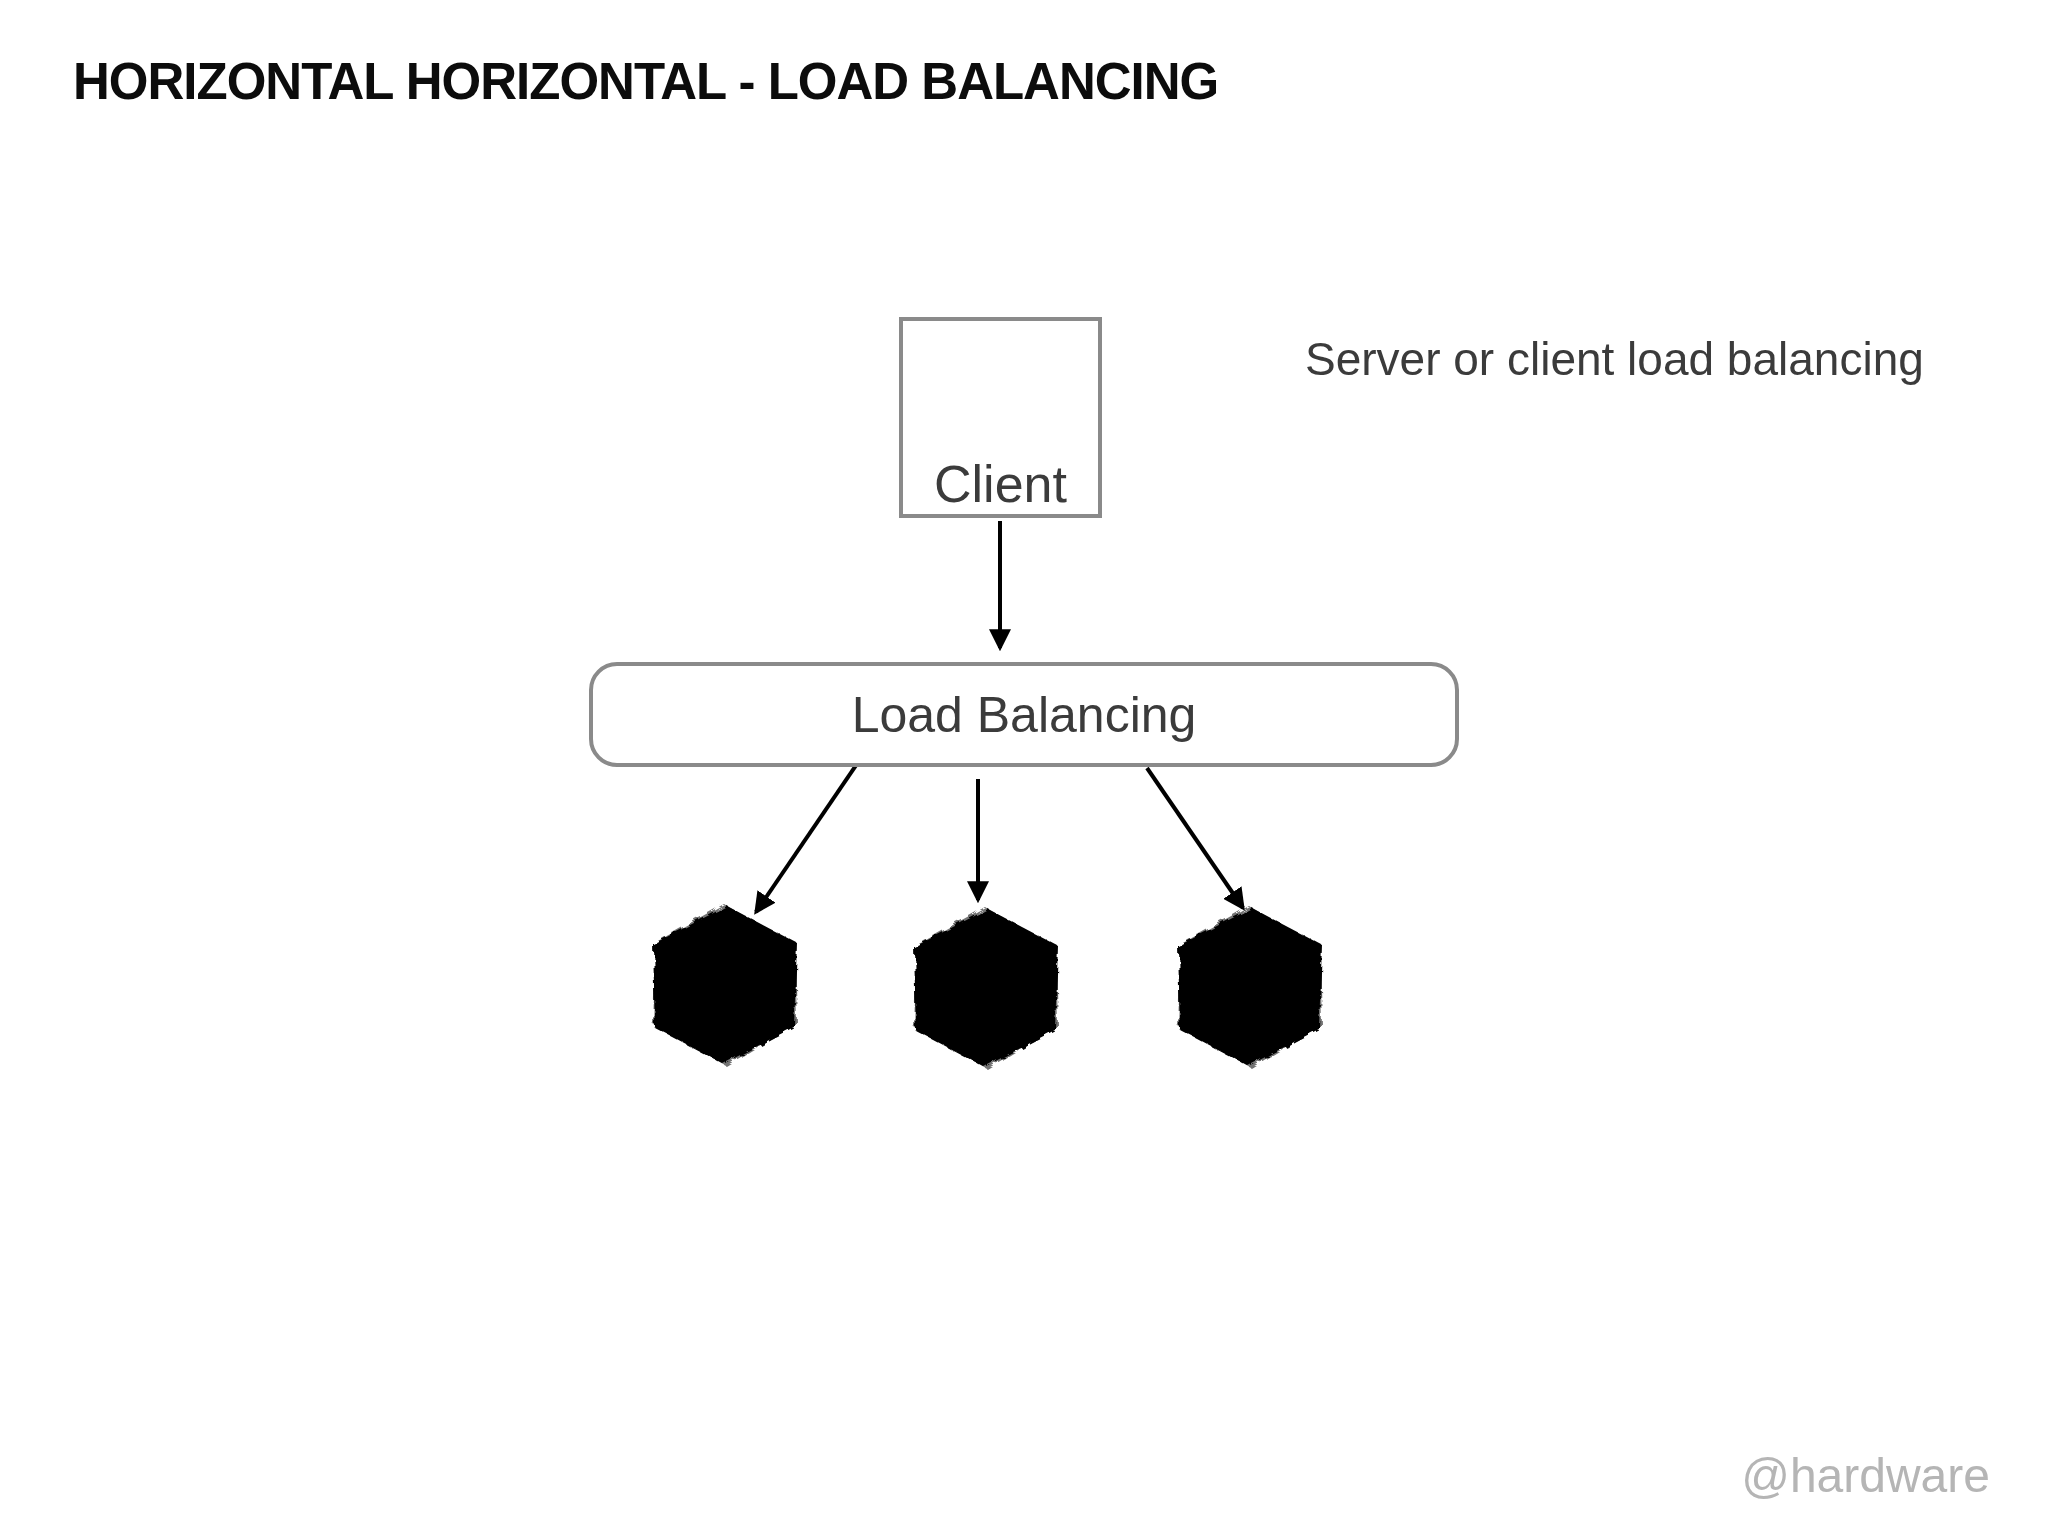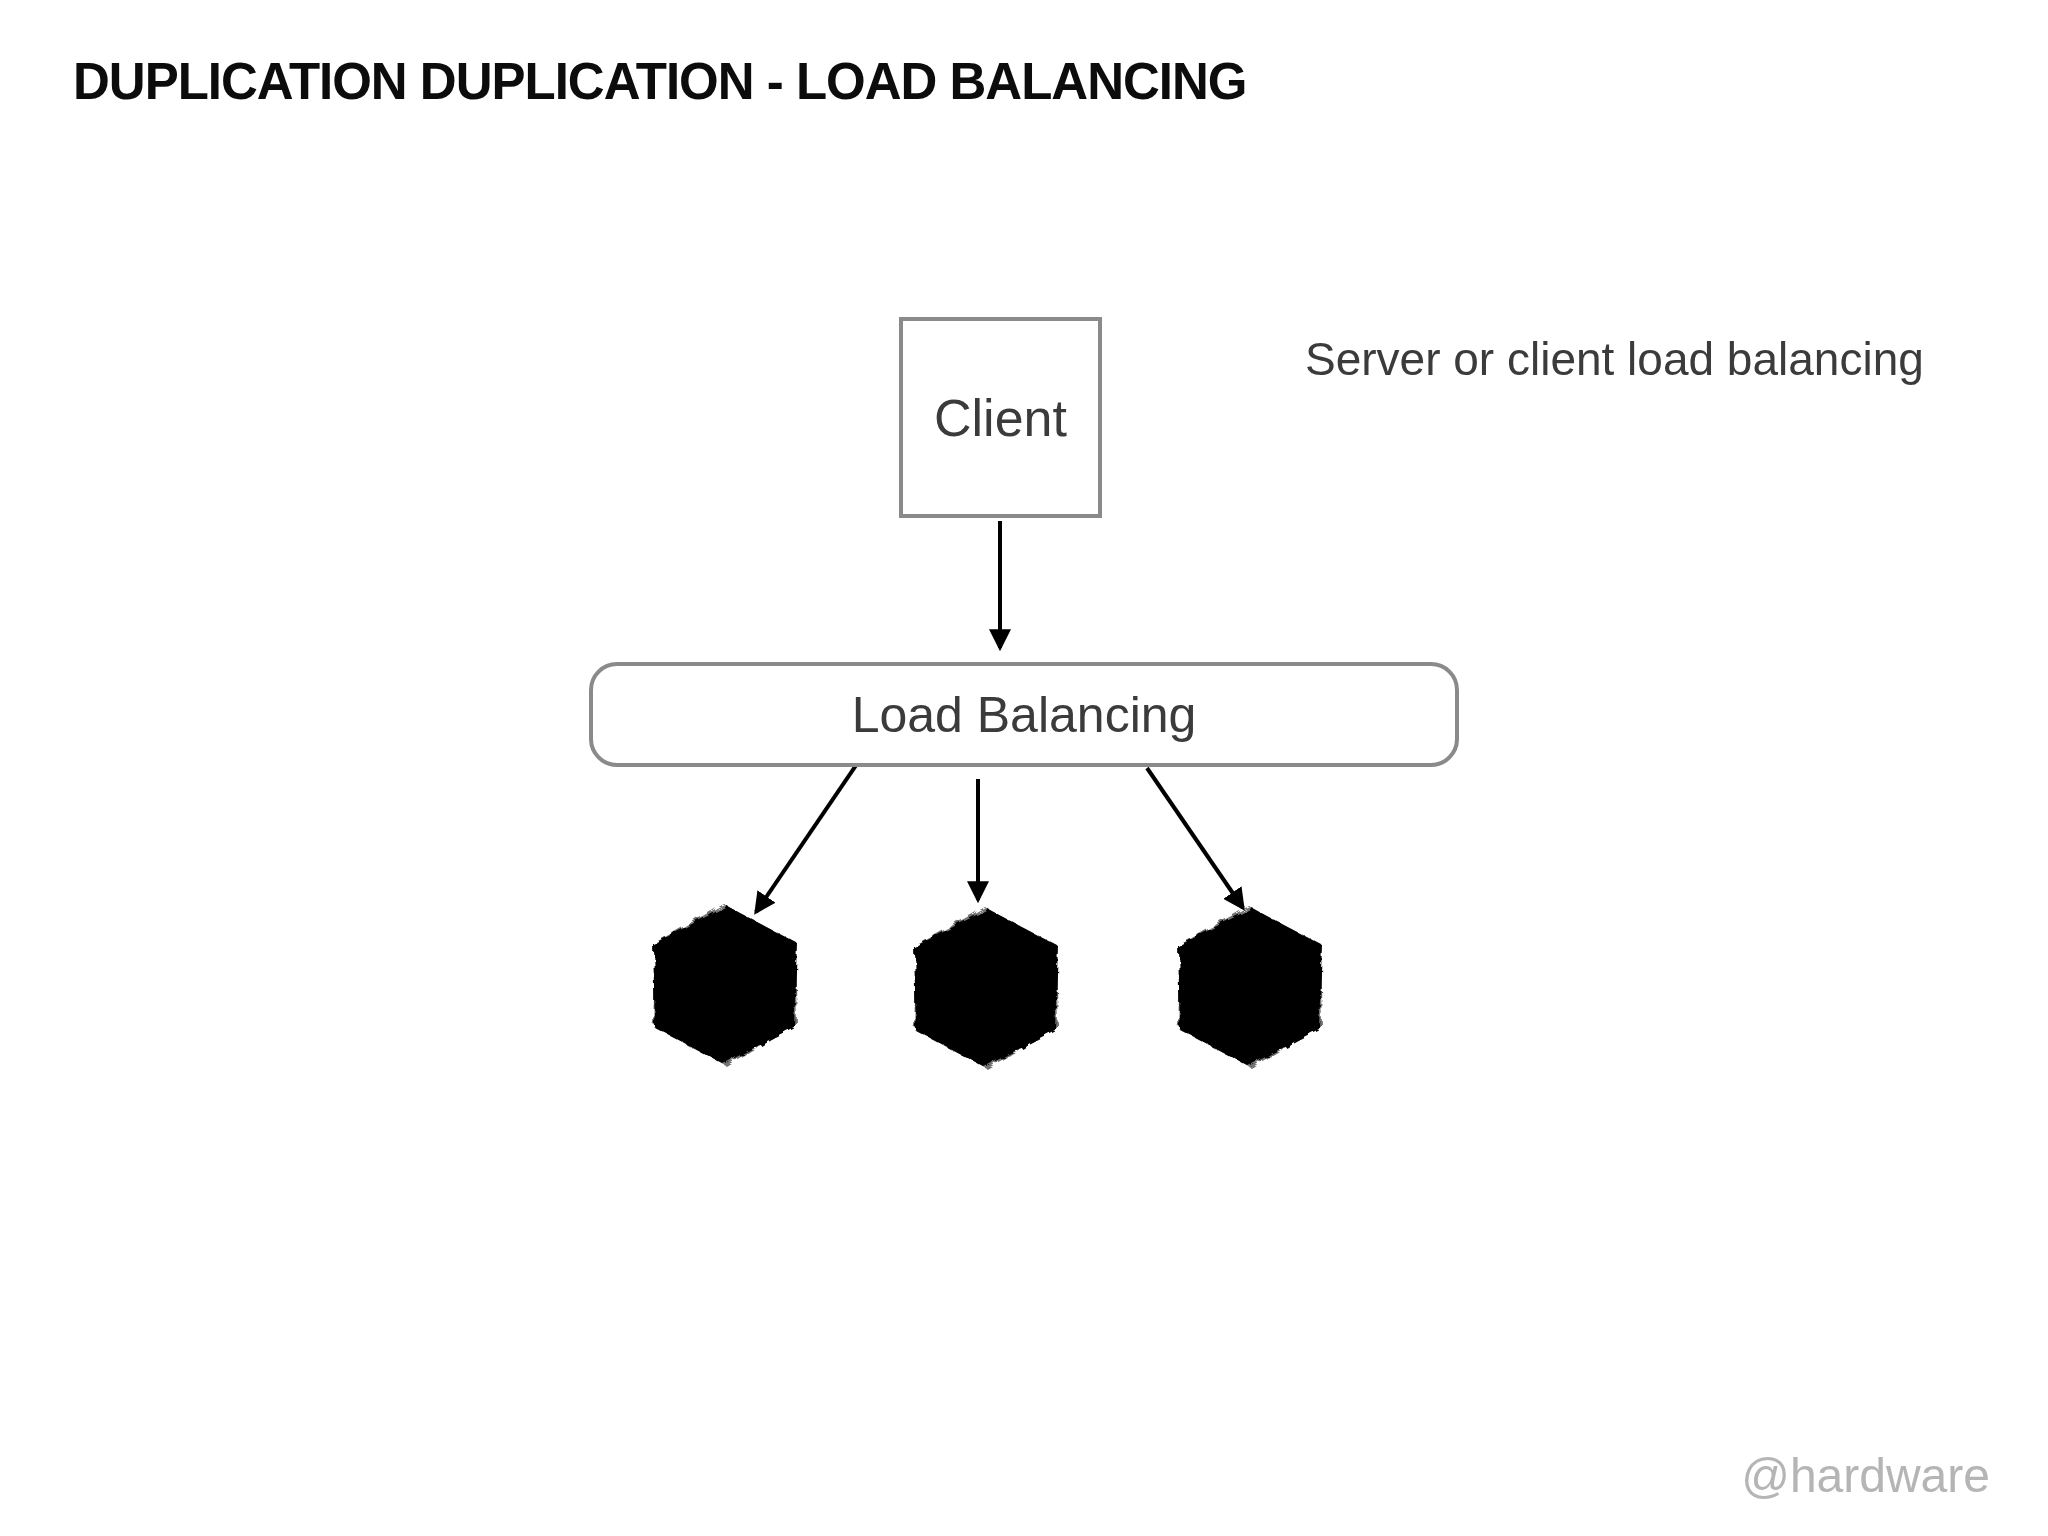--- a/index.html
+++ b/index.html
@@ -13,21 +13,21 @@
   }
   .title{
     position:absolute; left:73px; top:52px; margin:0;
     font-size:51px; font-weight:800; letter-spacing:-1px;
     color:var(--title); white-space:nowrap;
   }
   .node-label{ color:var(--text-dark); font-weight:300; }
   .client-box{
     position:absolute; left:899px; top:317px; width:203px; height:201px;
     border:4px solid var(--box-border); box-sizing:border-box; background:#fff;
-    display:flex; align-items:center; justify-content:center; font-size:52px;
+    display:flex; align-items:flex-end; justify-content:center; font-size:52px;
   }
   .lb-box{
     position:absolute; left:589px; top:662px; width:870px; height:105px;
     border:4px solid var(--box-border); border-radius:28px; box-sizing:border-box;
     background:#fff; display:flex; align-items:center; justify-content:center;
     font-size:50px;
   }
   .annotation{
     position:absolute; color:var(--text-dark); font-weight:300;
     font-size:46px; white-space:nowrap;
@@ -50,21 +50,21 @@
   }
   .footer-left{ left:58px; top:1450px; }
   .footer-right{ right:58px; top:1448px; }
   .defs-holder{ position:absolute; width:0; height:0; overflow:hidden; }
 </style>
 </head>
 <body>
 
 <div class="slide">
 
-  <h1 class="title">DUPLICATION DUPLICATION - LOAD BALANCING</h1>
+  <h1 class="title">HORIZONTAL HORIZONTAL - LOAD BALANCING</h1>
 
   <svg class="defs-holder" aria-hidden="true">
     <defs>
       <filter id="rough" x="-15%" y="-15%" width="130%" height="130%">
         <feTurbulence type="fractalNoise" baseFrequency="0.09" numOctaves="3" result="n"></feTurbulence>
         <feDisplacementMap in="SourceGraphic" in2="n" scale="7"></feDisplacementMap>
       </filter>
       <symbol id="hexshape" viewBox="0 0 176 190">
         <g filter="url(#rough)">
           <polygon points="90,16 160,53 157,137 86,174 18,138 16,54" stroke-width="6"></polygon>

